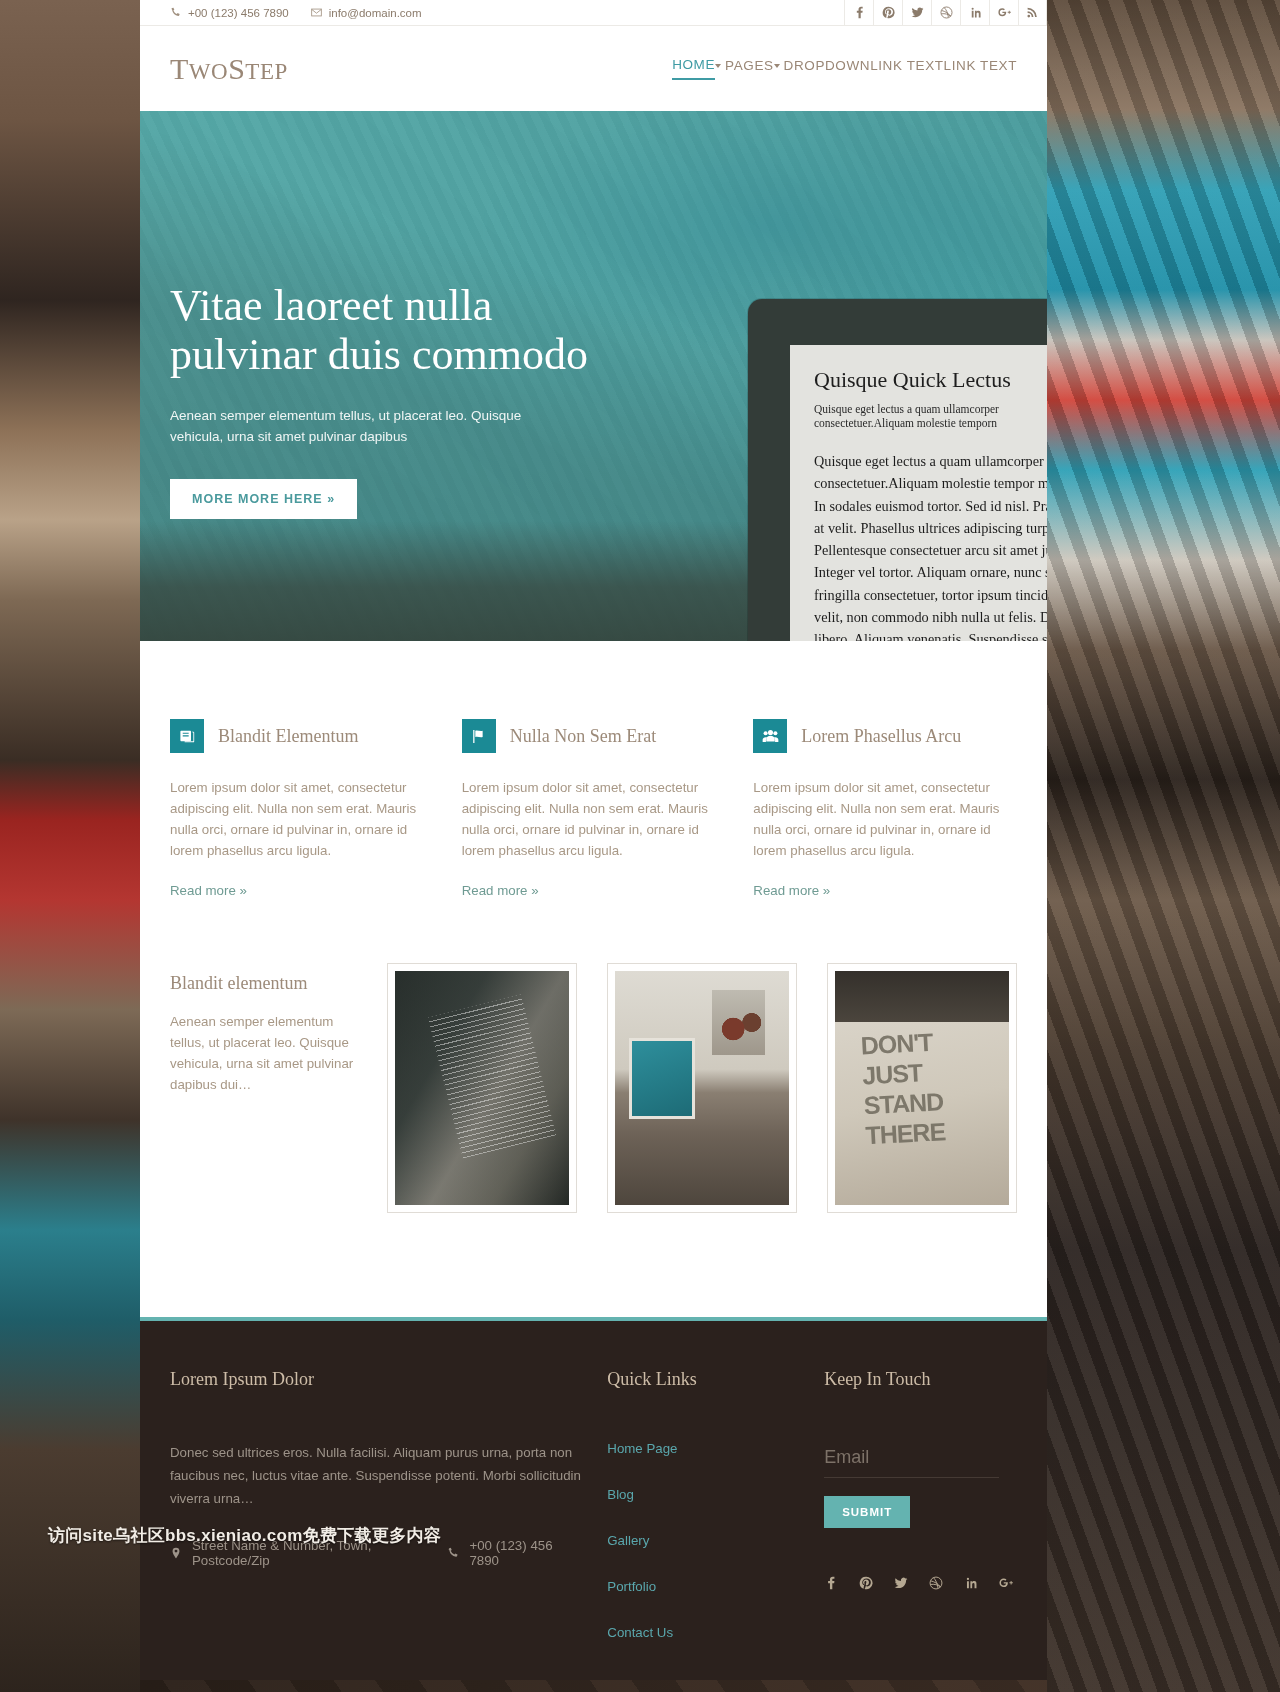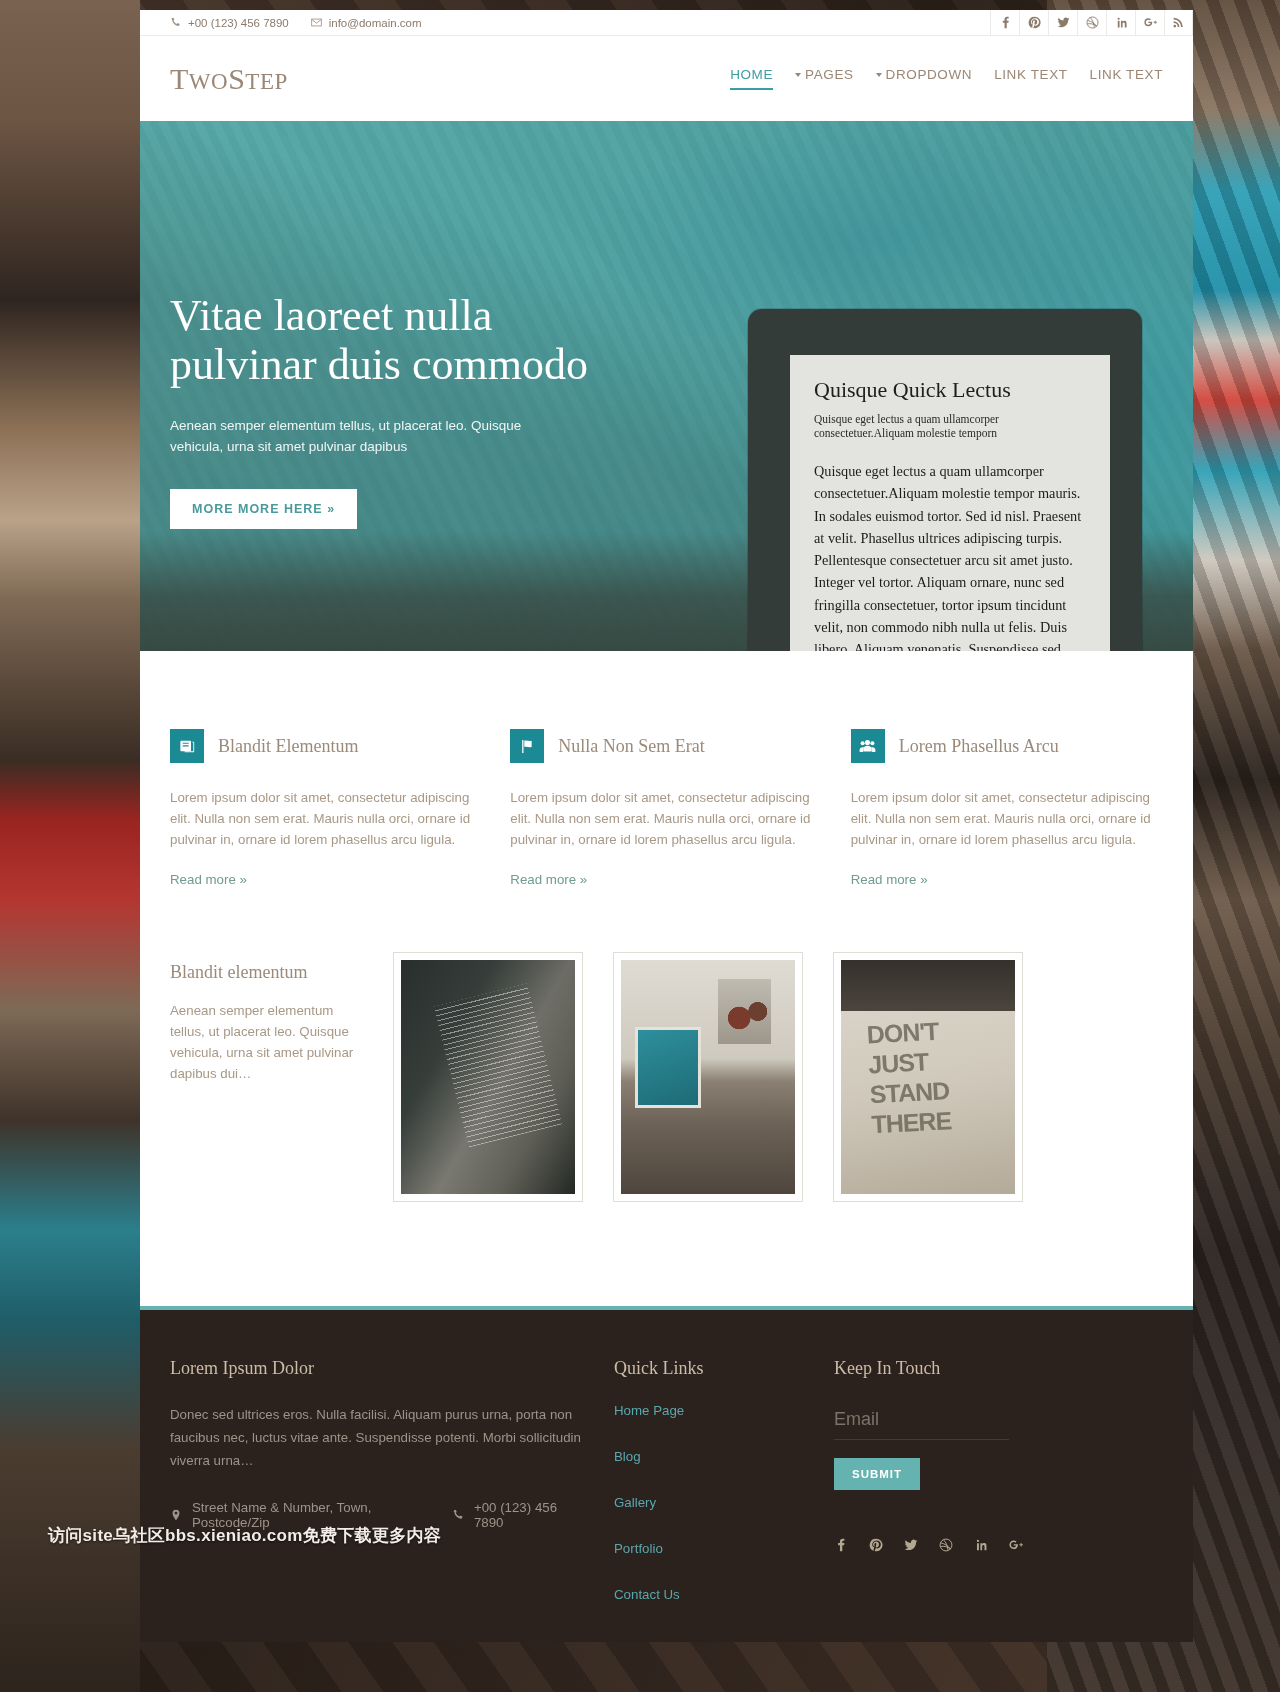--- a/index.html
+++ b/index.html
@@ -33,21 +33,21 @@
       linear-gradient(180deg, #5e4c3c 0px, #8a7460 110px, #2f9fb5 190px, #1f8fa8 290px,
         #c8c3bb 340px, #d2453a 400px, #2da0b6 470px, #cdc7bd 560px, #6a5747 650px,
         #2a211b 780px, #6d5a49 900px, #4a3b2f 1050px, #2b2320 1250px, #3d3129 1692px);
   }
   .bg-right::after {
     content:""; position:absolute; inset:0;
     background: repeating-linear-gradient(70deg, rgba(0,0,0,.18) 0 12px, rgba(255,255,255,.05) 12px 26px);
   }
 
   
-  .page { position: absolute; left: 140px; top: 10px; width: 1053px; }
+  .page { position: absolute; left: 140px; top: 0; width: 907px; }
 
   
   .topbar {
     background: #fff; height: 26px;
     display: flex; align-items: center; justify-content: space-between;
     border-bottom: 1px solid #eceae6;
     padding-left: 30px;
   }
   .topbar-left { display: flex; align-items: center; gap: 22px; }
   .tb-item { display: flex; align-items: center; gap: 7px; color: #8b7b6b; font-size: 11.5px; }
@@ -67,21 +67,21 @@
     background: #fff; height: 85px;
     display: flex; align-items: center; justify-content: space-between;
     padding: 0 30px;
   }
   .logo {
     font-family: "Liberation Serif", serif;
     font-size: 30px; color: #9a8776; letter-spacing: .5px;
   }
   .logo .cap { font-size: 30px; }
   .logo .sm { font-size: 23px; }
-  .nav { display: flex; align-items: flex-start; gap: 22px; }
+  .nav { display: flex; align-items: center; }
   .nav a {
     color: #9a8776; font-size: 13.5px; letter-spacing: .6px;
     text-decoration: none; padding-bottom: 6px; position: relative;
     font-family: "Liberation Sans", sans-serif;
   }
   .nav a.active { color: #3f9ba4; border-bottom: 2px solid #3f9ba4; }
   .nav .caret {
     display: inline-block; width: 0; height: 0; margin-right: 4px;
     border-left: 3.5px solid transparent; border-right: 3.5px solid transparent;
     border-top: 4.5px solid #9a8776; vertical-align: 2px;
@@ -224,21 +224,21 @@
   
   .footer {
     background: #2b211d; border-top: 4px solid #64b3b0;
     padding: 48px 30px 40px 30px; display: flex;
   }
   .f-col-1 { width: 420px; }
   .f-col-2 { width: 220px; padding-left: 24px; }
   .f-col-3 { width: 220px; padding-left: 24px; }
   .footer h4 {
     font-family: "Liberation Serif", serif; font-weight: 400;
-    font-size: 18px; color: #cdbca7; margin-bottom: 24px;
+    font-size: 18px; color: #cdbca7; margin-bottom: 51px;
   }
   .f-col-1 p { color: #9d9389; font-size: 13.3px; line-height: 23px; }
   .f-contact { margin-top: 28px; display: flex; flex-direction: row; gap: 0; }
   .f-contact div { display: flex; align-items: center; gap: 10px; color: #9d9389; font-size: 13.3px; }
   .f-contact svg { display:block; color:#9d9389; flex:0 0 auto; }
   .f-links { display: flex; flex-direction: column; gap: 31px; }
   .f-links a { color: #5aa7ad; font-size: 13.3px; text-decoration: none; }
   .f-email {
     width: 175px; border: 0; border-bottom: 1px solid #453a34; background: transparent;
     color: #8d8279; font-size: 18px; padding: 6px 0 9px 0; outline: none;

